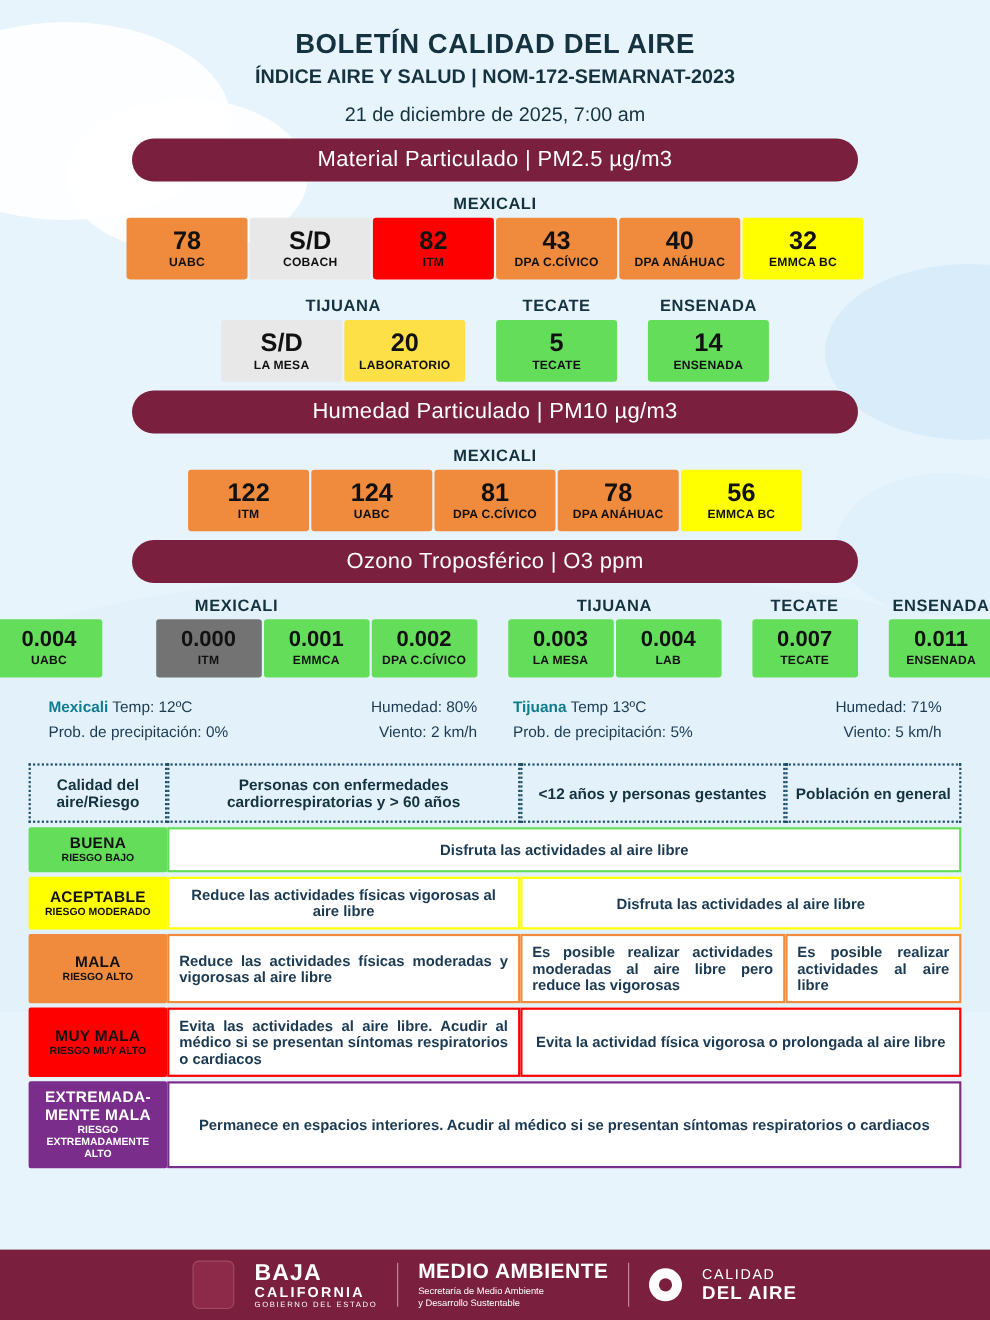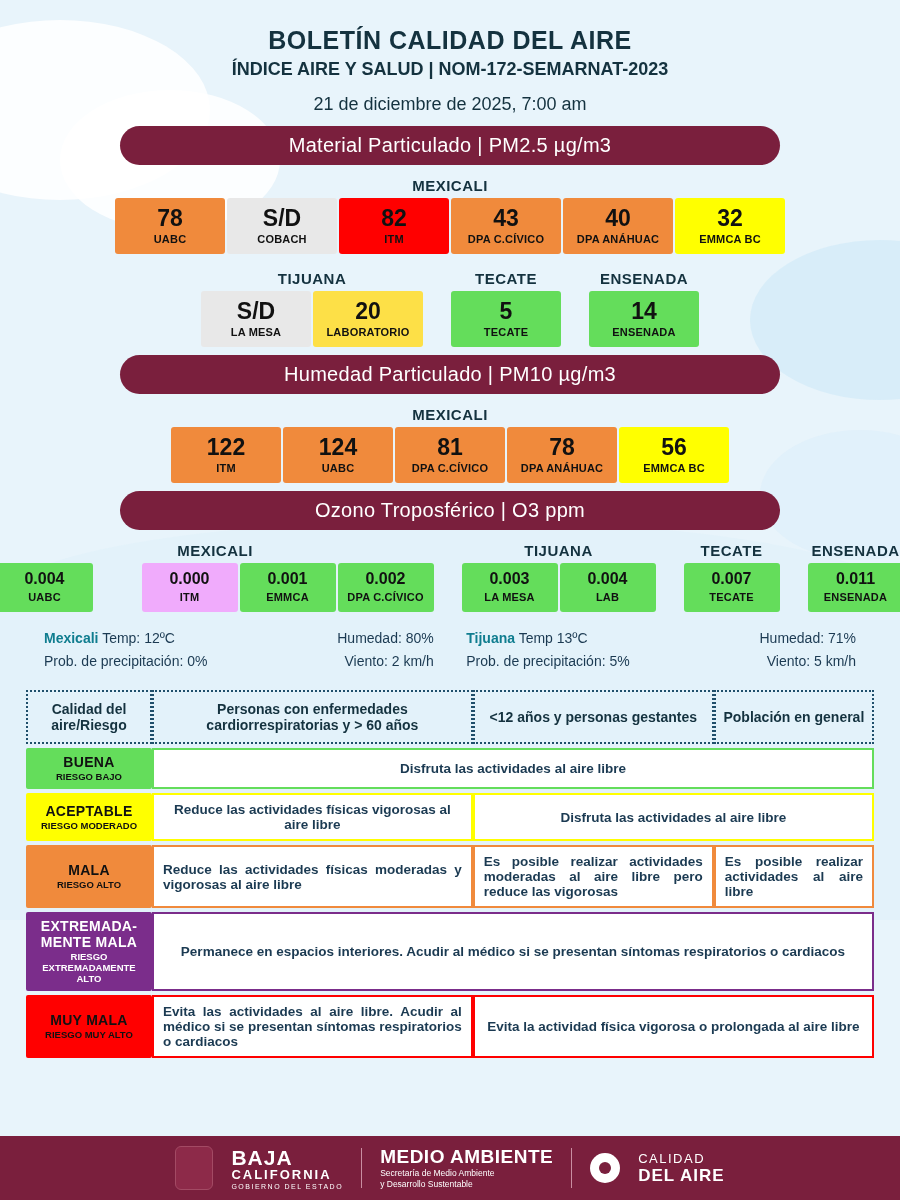--- a/index.html
+++ b/index.html
@@ -51,21 +51,21 @@
     border-radius:3px; margin:0 1px;
   }
   .cell .val { font-size:23px; font-weight:bold; line-height:1.05; }
   .cell .name { font-size:11px; font-weight:bold; margin-top:3px; letter-spacing:.2px; }
   .cell.sd .val { font-size:23px; }
 
   .groups-row { display:flex; justify-content:center; gap:26px; align-items:flex-end; }
   .group-block { text-align:center; }
 
   .o3 .cell { width:96px; }
-  .o3 .cell .val { font-size:16px; }
+  .o3 .cell .val { font-size:20px; }
   .o3 .cell .name { font-size:11px; }
 
   .weather {
     display:flex; justify-content:space-between; margin: 18px 18px 4px;
     font-size:14px; color:#1b3a52;
   }
   .weather .wcol { width:48%; }
   .weather .wline { display:flex; justify-content:space-between; margin-bottom:7px; }
   .wcity { color:#0f7d8f; font-weight:bold; }
 
@@ -216,21 +216,21 @@
       </div>
       <div class="section-banner">Ozono Troposférico  | O3  ppm</div>
       <div class="groups-row o3">
         <div class="group-block o3">
           <div class="city-label">MEXICALI</div>
           <div class="row">
             <div class="cell" style="background: rgb(100, 221, 91);">
               <div class="val">0.004</div>
               <div class="name">UABC</div>
             </div>
-            <div class="cell" style="background: #f0abfc; margin-left: 48px;">
+            <div class="cell" style="background: #737373; margin-left: 48px;">
               <div class="val">0.000</div>
               <div class="name">ITM</div>
             </div>
             <div class="cell" style="background: rgb(100, 221, 91);">
               <div class="val">0.001</div>
               <div class="name">EMMCA</div>
             </div>
             <div class="cell" style="background: rgb(100, 221, 91);">
               <div class="val">0.002</div>
               <div class="name">DPA C.CÍVICO</div>
@@ -322,33 +322,33 @@
         <tr>
           <td class="cat" style="background: rgb(240, 138, 60); color: rgb(17, 17, 17);">
             <div class="big">MALA</div>
             <div class="small">RIESGO ALTO</div>
           </td>
           <td class="desc just" colspan="1" style="border: 2px solid rgb(240, 138, 60);">Reduce las actividades físicas moderadas y vigorosas al aire libre</td>
           <td class="desc just" colspan="1" style="border: 2px solid rgb(240, 138, 60);">Es posible realizar actividades moderadas al aire libre pero reduce las vigorosas</td>
           <td class="desc just" colspan="1" style="border: 2px solid rgb(240, 138, 60);">Es posible realizar actividades al aire libre</td>
         </tr>
         <tr>
+          <td class="cat" style="background: rgb(255, 0, 0); color: rgb(17, 17, 17);">
+            <div class="big">MUY MALA</div>
+            <div class="small">RIESGO MUY ALTO</div>
+          </td>
+          <td class="desc just" colspan="1" style="border: 2px solid rgb(255, 0, 0);">Evita las actividades al aire libre. Acudir al médico si se presentan síntomas respiratorios o cardiacos</td>
+          <td class="desc center" colspan="2" style="border: 2px solid rgb(255, 0, 0);">Evita la actividad física vigorosa o prolongada al aire libre</td>
+        </tr>
+        <tr>
           <td class="cat" style="background: rgb(123, 45, 139); color: rgb(255, 255, 255);">
             <div class="big">EXTREMADA-MENTE MALA</div>
             <div class="small">RIESGO EXTREMADAMENTE ALTO</div>
           </td>
           <td class="desc center" colspan="3" style="border: 2px solid rgb(123, 45, 139);">Permanece en espacios interiores. Acudir al médico si se presentan síntomas respiratorios o cardiacos</td>
-        </tr>
-        <tr>
-          <td class="cat" style="background: rgb(255, 0, 0); color: rgb(17, 17, 17);">
-            <div class="big">MUY MALA</div>
-            <div class="small">RIESGO MUY ALTO</div>
-          </td>
-          <td class="desc just" colspan="1" style="border: 2px solid rgb(255, 0, 0);">Evita las actividades al aire libre. Acudir al médico si se presentan síntomas respiratorios o cardiacos</td>
-          <td class="desc center" colspan="2" style="border: 2px solid rgb(255, 0, 0);">Evita la actividad física vigorosa o prolongada al aire libre</td>
         </tr>
       </tbody>
   </table>
 </div>
 
 <div class="footer">
   <div class="seal"></div>
   <div class="bc-text">
     <div class="l1">BAJA</div>
     <div class="l2">CALIFORNIA</div>

